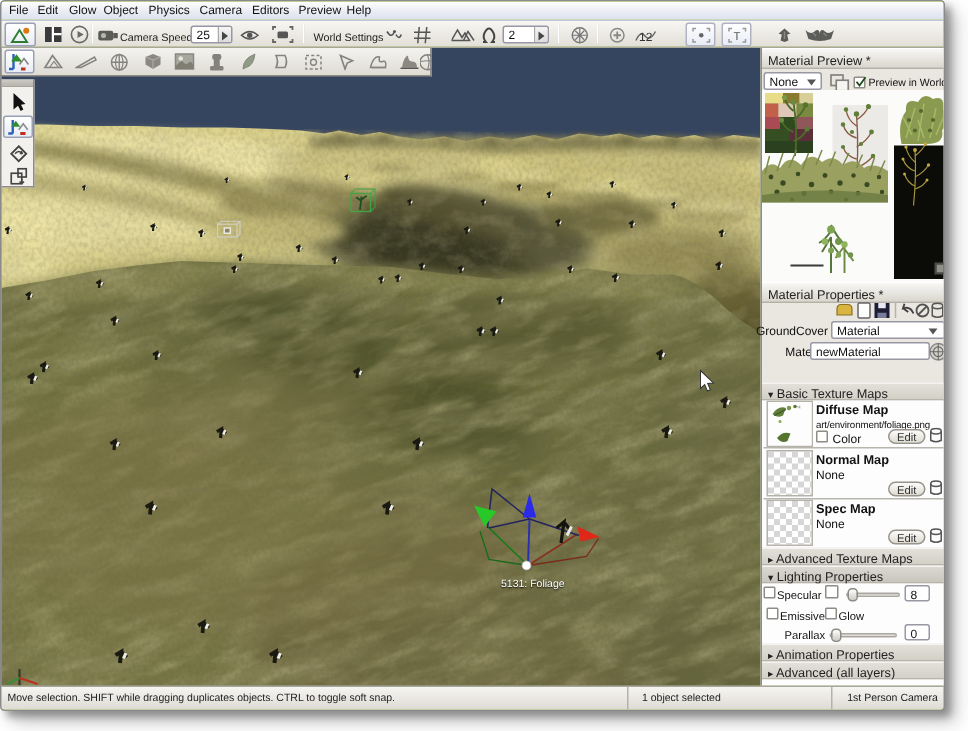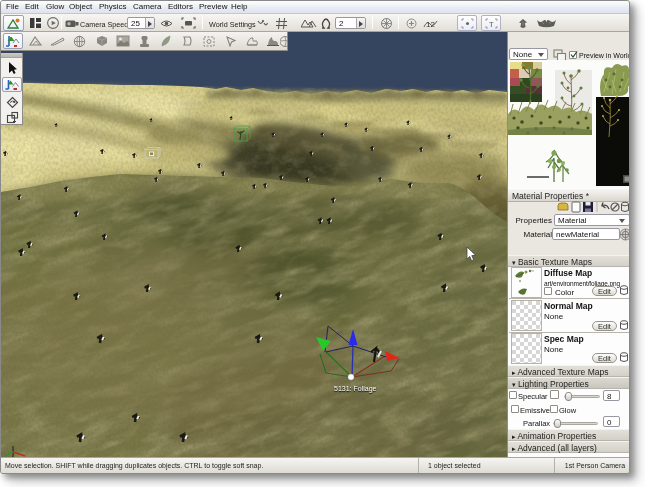--- a/index.html
+++ b/index.html
@@ -659,20 +659,21 @@
       </div>
     <div class="lp" style="top:56px">
         <svg width="13" height="13">
           <rect x="1.5" y="4.5" width="7" height="7" fill="none" stroke="#444" stroke-width="1.1"></rect>
           <rect x="6" y="1.5" width="5.5" height="5.5" fill="none" stroke="#444" stroke-width="1.1"></rect>
           <path d="M8.5 11.5 L8.5 8 M8.5 11.5 L7 10 M8.5 11.5 L10 10" stroke="#444" stroke-width="1"></path>
         </svg>
       </div>
   </div>
   <div id="rpanel">
+    <div class="hdr" style="position:absolute;left:0;top:0;width:123px">Material Preview *</div>
     <div class="combo" style="left:1px;top:16px;width:39px">
         <span class="num">None</span>
       <span style="position:absolute;right:3px;top:4px;border-top:4px solid #555;border-left:3px solid transparent;border-right:3px solid transparent"></span>
       </div>
     <svg style="position:absolute;left:45px;top:17px" width="15" height="13">
         <rect x="1" y="1" width="8" height="7" fill="none" stroke="#82807a" stroke-width="1.1"></rect>
         <rect x="4.5" y="4.5" width="8" height="7" fill="#f6f5f2" stroke="#82807a" stroke-width="1.1"></rect>
       </svg>
     <div class="cb" style="left:61px;top:19px"></div>
     <svg style="position:absolute;left:61px;top:18px" width="10" height="10">
@@ -786,27 +787,27 @@
       <rect x="26" y="1" width="10" height="10" fill="#1d1d36"></rect>
         <rect x="28.5" y="1" width="5" height="3.5" fill="#e8e8f0"></rect>
         <rect x="28" y="7.5" width="6" height="3.5" fill="#7a7a9a"></rect>
       <line x1="40" y1="1" x2="40" y2="11" stroke="#b5b2aa"></line>
       <path d="M52 8 Q50 3 45 4.5 L46 1.5 M45 4.5 L48.5 7" fill="none" stroke="#444" stroke-width="1.3"></path>
       <circle cx="58" cy="6" r="4" fill="none" stroke="#555" stroke-width="1.2"></circle>
         <line x1="55" y1="9" x2="61" y2="3" stroke="#555" stroke-width="1.2"></line>
       <ellipse cx="68" cy="3" rx="3.5" ry="1.8" fill="none" stroke="#555" stroke-width="1"></ellipse>
         <path d="M64.5 3 L64.5 9.5 Q68 11.5 71.5 9.5 L71.5 3" fill="none" stroke="#555" stroke-width="1"></path>
     </svg>
-    <span style="position:absolute;right:79px;top:184px;font-size:8px">Properties</span>
+    <span style="position:absolute;right:79px;top:184px;font-size:8px">GroundCover</span>
     <div class="combo" style="left:46px;top:182px;width:76px">
         <span class="num">Material</span>
       <span style="position:absolute;right:4px;top:4px;border-top:4px solid #555;border-left:3px solid transparent;border-right:3px solid transparent"></span>
       </div>
     <span style="position:absolute;right:79px;top:198px;font-size:8px">Material</span>
-    <div class="combo" style="left:44px;top:196px;width:68px">
+    <div class="combo" style="left:32px;top:196px;width:80px">
         <span class="num">newMaterial</span>
       </div>
     <svg style="position:absolute;left:111px;top:196px" width="13" height="13">
         <circle cx="6.5" cy="6.5" r="5.5" fill="#d4d1ca" stroke="#888" stroke-width="1"></circle>
         <circle cx="6.5" cy="6.5" r="3.2" fill="none" stroke="#666" stroke-width="0.8"></circle>
         <path d="M6.5 1 L6.5 12 M1 6.5 L12 6.5" stroke="#666" stroke-width="0.7"></path>
       </svg>
     <div class="secbar" style="position:absolute;left:0;top:223px;width:123px"><span style="font-size:7px">▾</span> Basic Texture Maps</div>
     <div class="white" style="position:absolute;left:0;top:235px;width:123px;height:98px"></div>
     <svg class="thumb" style="top:235px" width="31" height="31" id="diffthumb">

